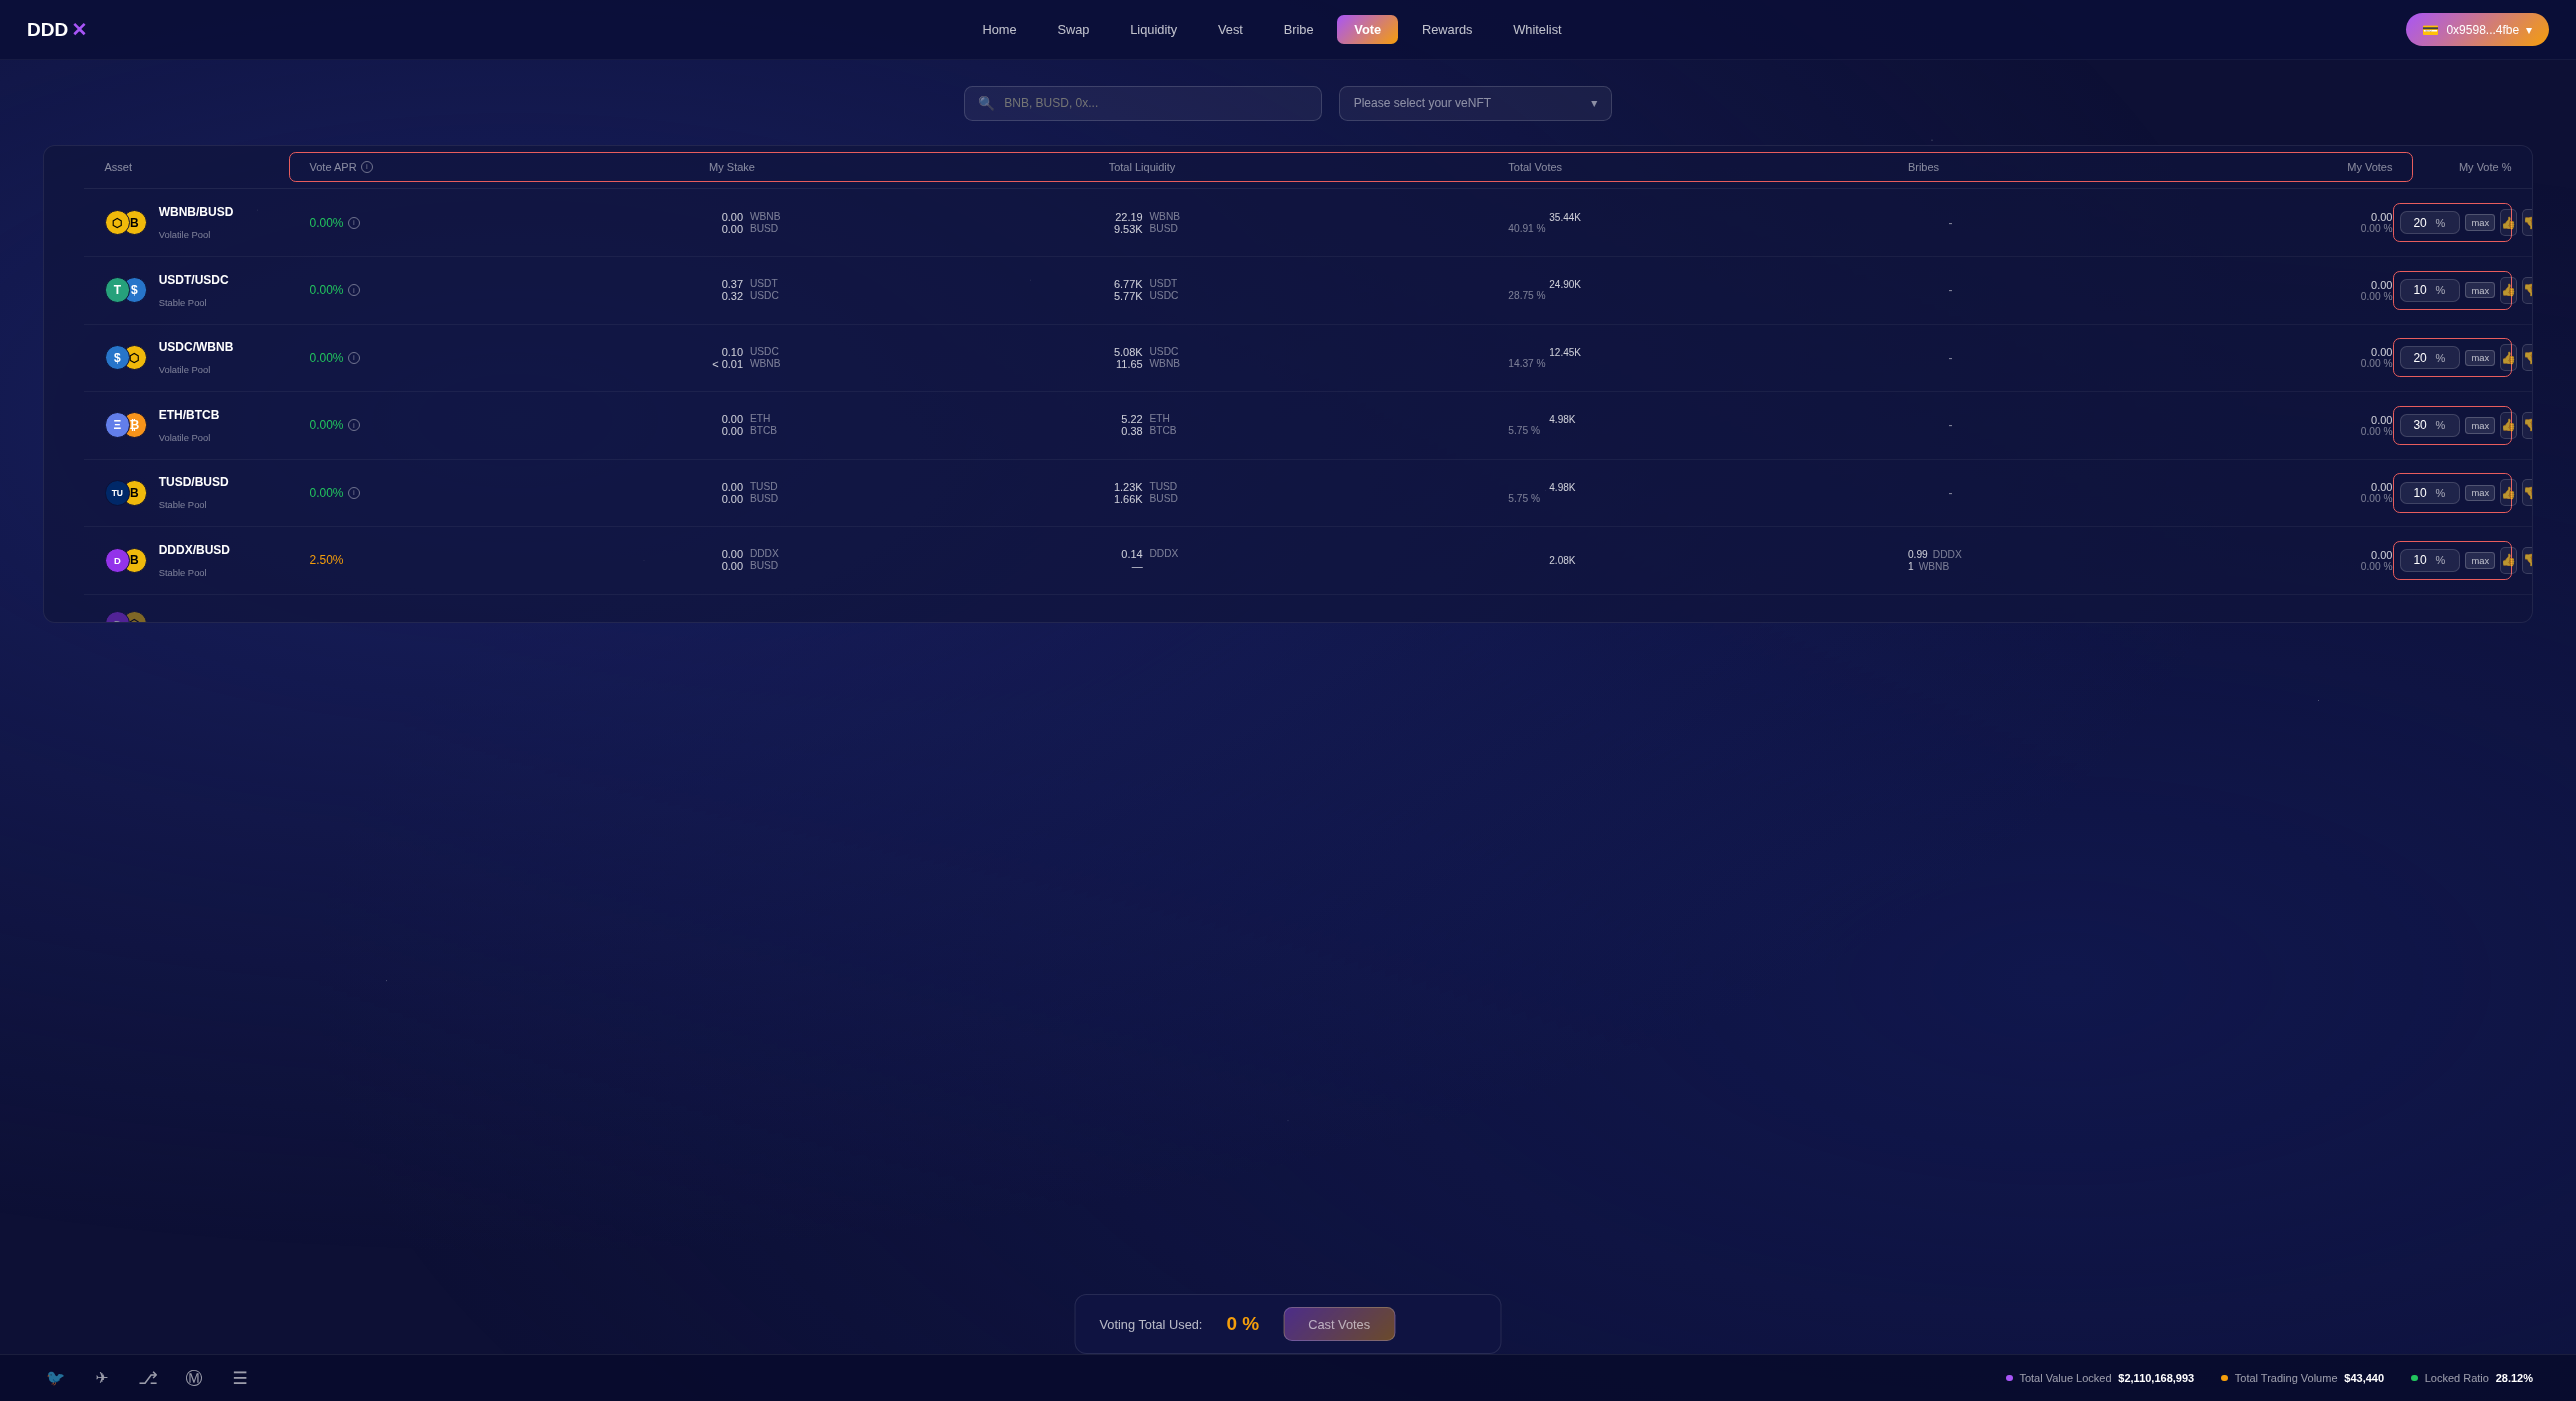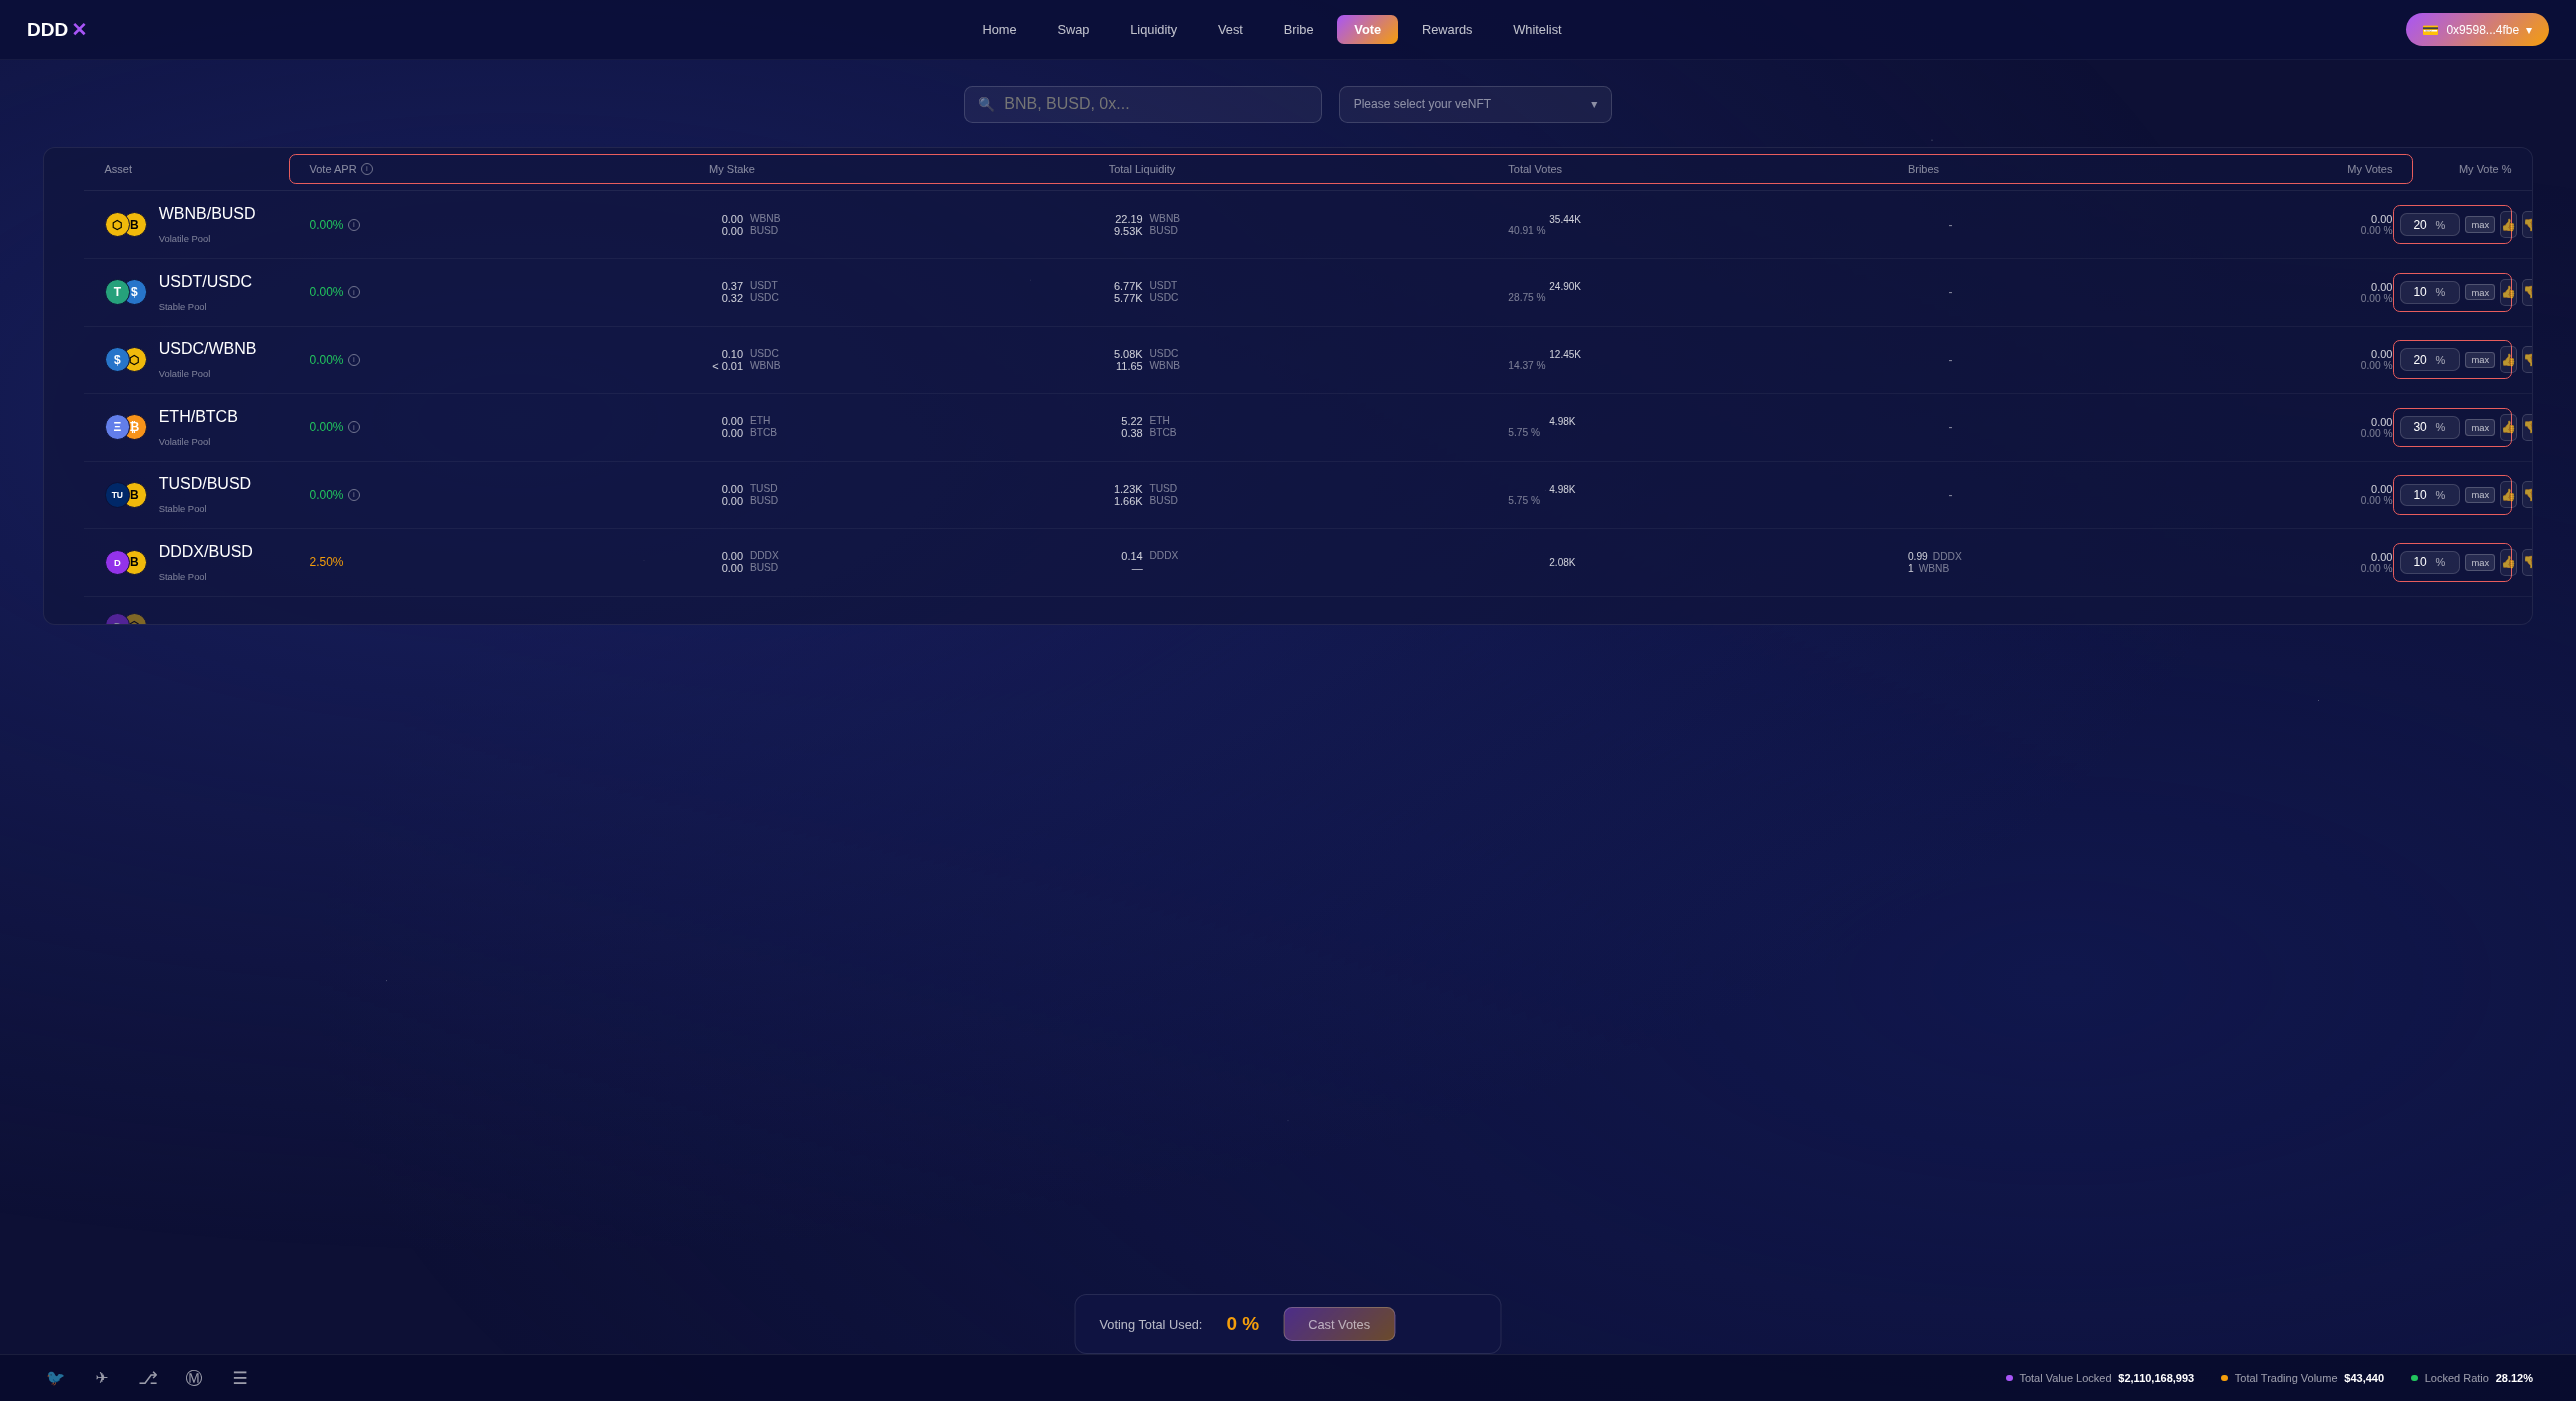--- a/index.html
+++ b/index.html
@@ -117,21 +117,21 @@
       border: 0.9px solid rgba(255,255,255,0.15);
       border-radius: 8.5px;
       padding: 8.5px 13.7px;
       width: 358px;
     }
     .search-box input {
       background: none;
       border: none;
       outline: none;
       color: rgba(255,255,255,0.6);
-      font-size: 16px;
+      font-size: 12px;
       width: 100%;
     }
     .search-icon { color: rgba(255,255,255,0.5); font-size: 13.7px; }
     .venft-select {
       display: flex;
       align-items: center;
       justify-content: space-between;
       background: rgba(255,255,255,0.05);
       border: 0.9px solid rgba(255,255,255,0.15);
       border-radius: 8.5px;
@@ -224,21 +224,21 @@
     .busd-icon { background: #f0b90b; color: #000; }
     .wbnb-icon { background: #f0b90b; color: #000; }
     .usdt-icon { background: #26a17b; color: #fff; }
     .usdc-icon { background: #2775ca; color: #fff; }
     .eth-icon { background: #627eea; color: #fff; }
     .btcb-icon { background: #f7931a; color: #fff; }
     .tusd-icon { background: #002868; color: #fff; }
     .dddx-icon { background: #9333ea; color: #fff; font-size: 9.4px; }
 
     .asset-info { }
-    .asset-name { font-size: 16px; font-weight: 400; color: #fff; }
+    .asset-name { font-size: 12px; font-weight: 700; color: #fff; }
     .asset-type { font-size: 9.4px; color: rgba(255,255,255,0.45); margin-top: 10px; }
 
     .apr-cell { color: #22c55e; font-size: 12px; display: flex; align-items: center; gap: 4.3px; }
 
     .stake-cell { }
     .stake-line { display: flex; gap: 6.8px; font-size: 11px; color: rgba(255,255,255,0.8); }
     .stake-amount { min-width: 34px; text-align: right; }
     .stake-token { color: rgba(255,255,255,0.45); font-size: 10.2px; }
 
     .liq-cell { }

